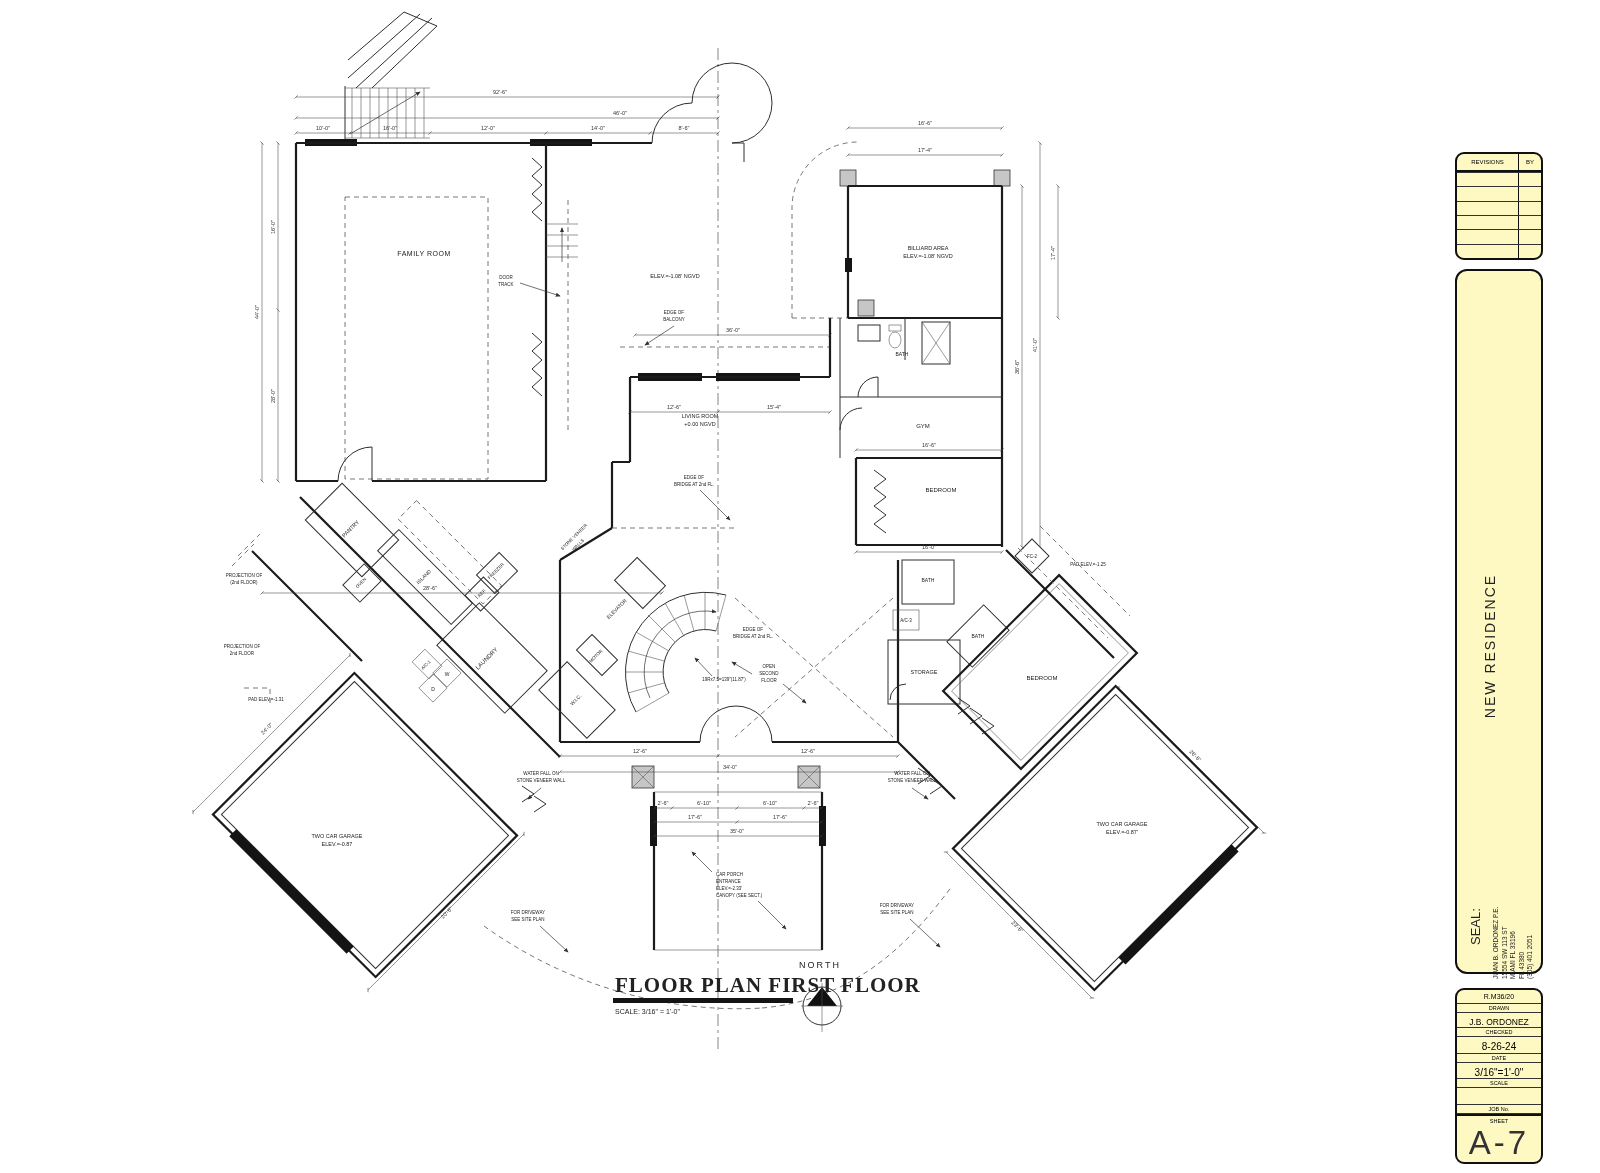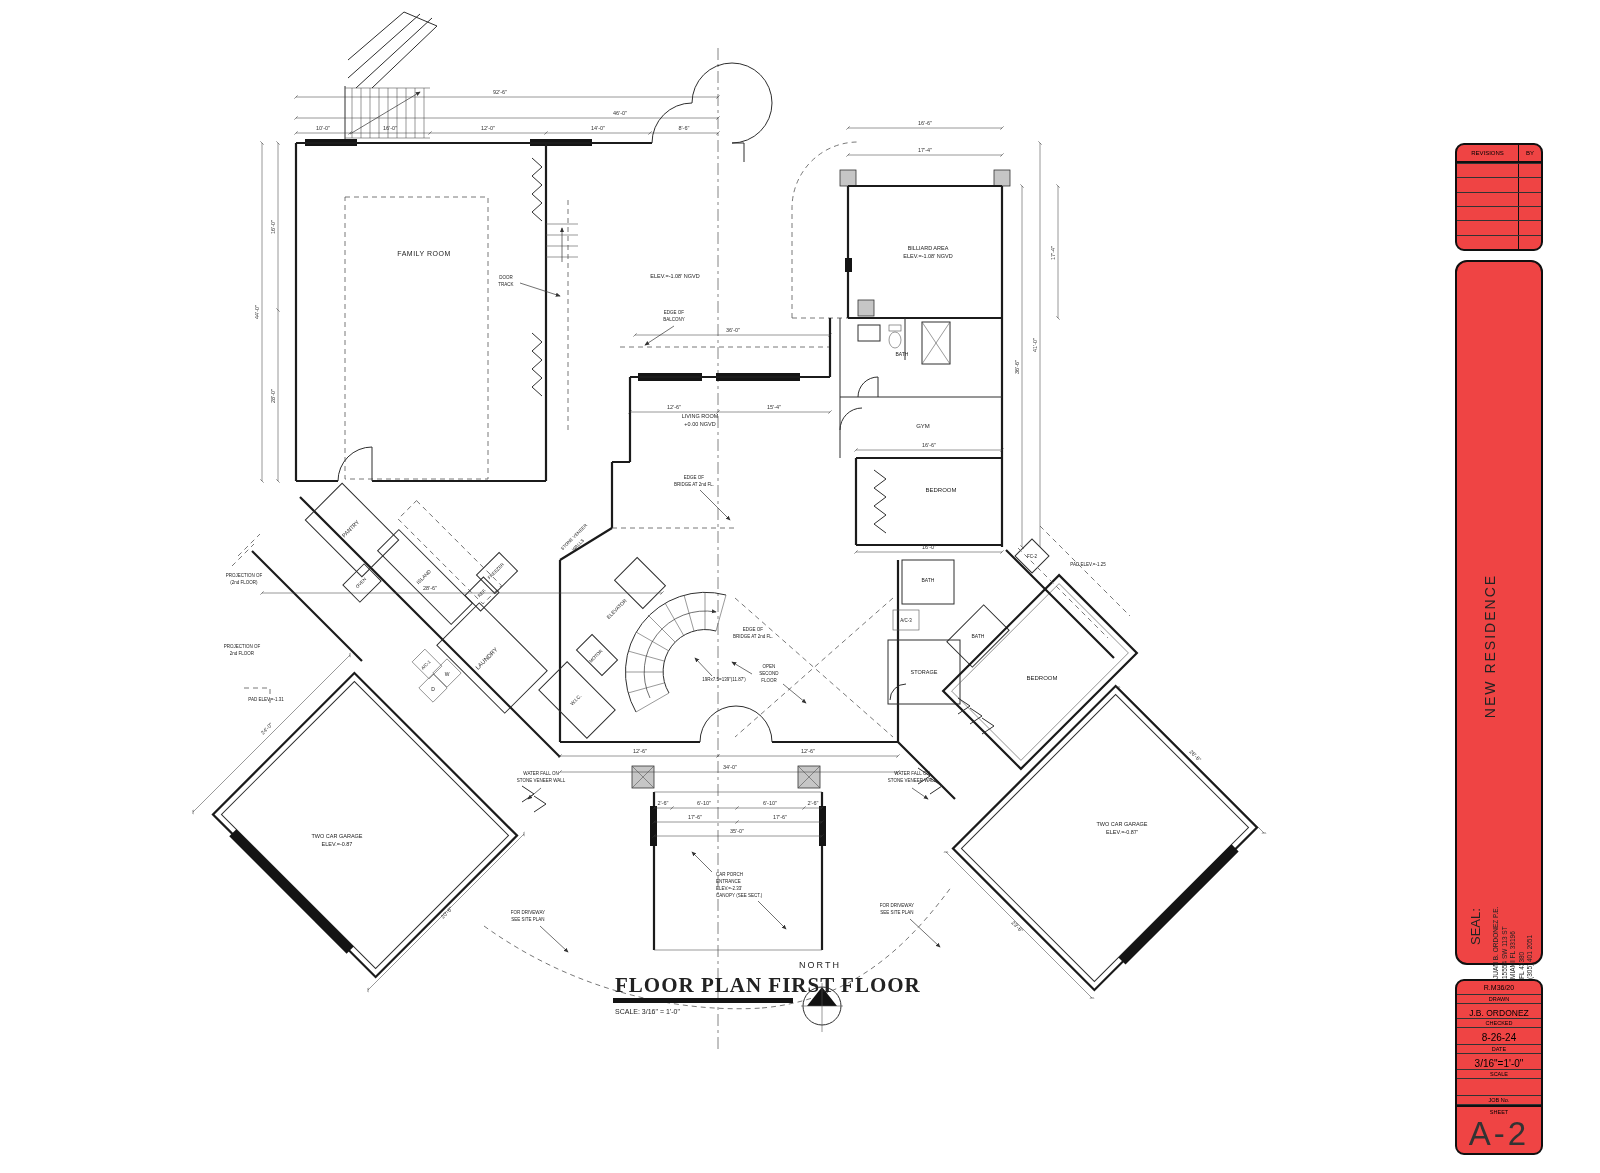--- a/index.html
+++ b/index.html
@@ -18,21 +18,21 @@
   .dimt{font-size:5.5px;fill:#333}
   .t45{font-size:4.5px;fill:#222}
   .t5{font-size:5px;fill:#222}
   .t55{font-size:5.5px;fill:#222}
   .t6{font-size:6px;fill:#222}
   .t7{font-size:7px;fill:#222;letter-spacing:.5px}
   .blk{fill:#141414;stroke:none}
   .col{fill:#c6c6c6;stroke:#333;stroke-width:.8}
   .mid{text-anchor:middle}
   
-  .tb{position:absolute;border:2.5px solid #101010;background:#ef4444;box-sizing:border-box;}
+  .tb{position:absolute;border:2.5px solid #101010;background:#fef9c3;box-sizing:border-box;margin-top:9px;}
   .revbox{left:1455px;top:143px;width:88px;height:108px;border-radius:9px;display:flex;flex-direction:column;overflow:hidden;}
   .revhead{display:flex;height:16px;border-bottom:2px solid #101010;font-size:6px;align-items:center;}
   .revrow{flex:1;border-top:1px solid #333;display:flex;}
   .revrow:first-of-type{border-top:none;}
   .rc1{flex:1;text-align:center;}
   .rc2{width:22px;border-left:1.5px solid #101010;height:100%;display:flex;align-items:center;justify-content:center;}
   .projbox{left:1455px;top:260px;width:88px;height:705px;border-radius:12px;}
   .vtxt{position:absolute;transform:rotate(-90deg);transform-origin:center;white-space:nowrap;}
   .newres{left:1412px;top:636px;width:160px;height:20px;font-size:14px;letter-spacing:2px;color:#222;text-align:center;}
   .sealtxt{left:1442px;top:901px;width:70px;height:18px;font-size:13px;color:#222;}
@@ -474,17 +474,17 @@
     <div class="val v2">J.B. ORDONEZ</div>
     <div class="ls">CHECKED</div>
     <div class="val v3">8-26-24</div>
     <div class="ls">DATE</div>
     <div class="val v3">3/16"=1'-0"</div>
     <div class="ls">SCALE</div>
     <div class="jobsp"></div>
     <div class="ls">JOB No.</div>
     <div class="sheetsec">
       <div class="ls2">SHEET</div>
-      <div class="big">A-2</div>
+      <div class="big">A-7</div>
     </div>
   </div>
 
 </div>
 
 </body></html>

